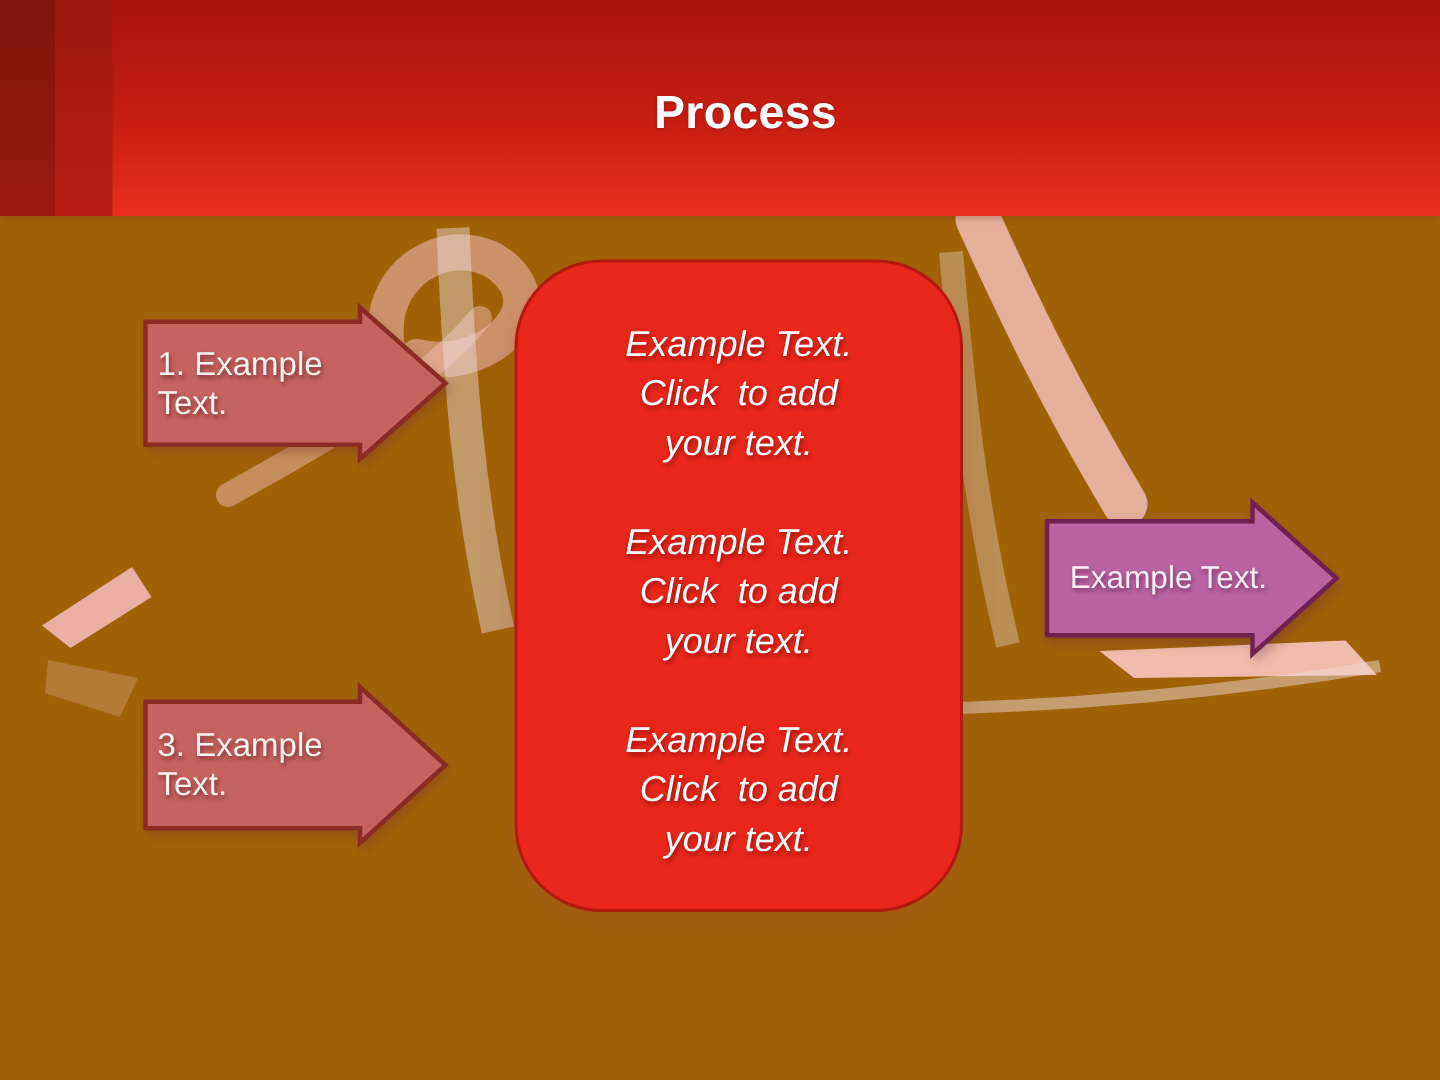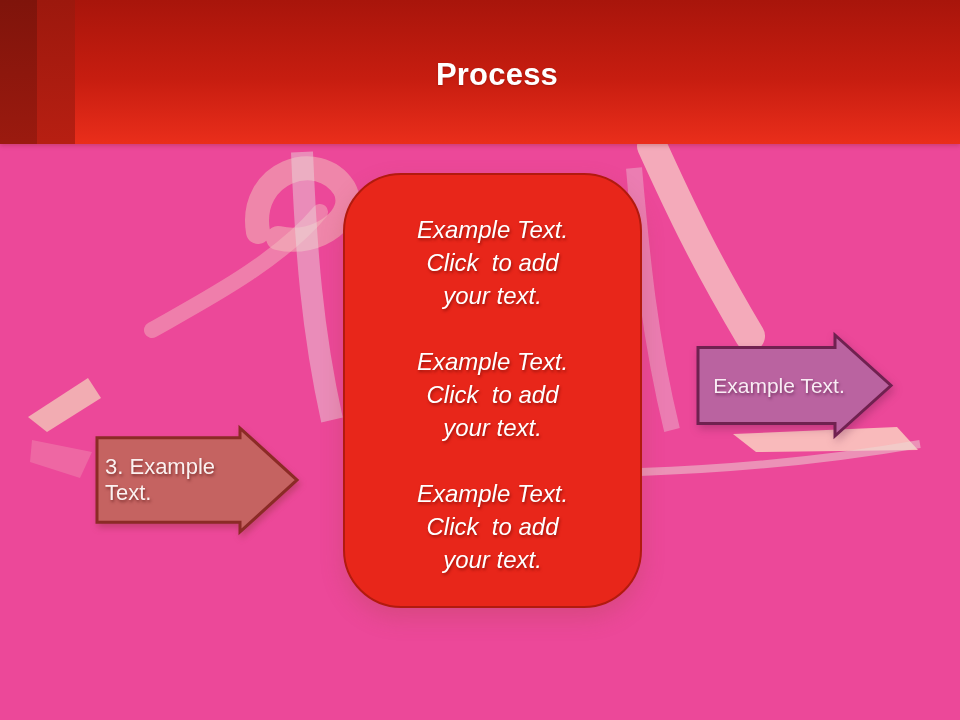--- a/index.html
+++ b/index.html
@@ -2,21 +2,21 @@
 <html><head>
 <meta charset="utf-8">
 <style>
   html, body { margin: 0; padding: 0; }
   body { font-family: "Liberation Sans", sans-serif; }
 
   .slide {
     position: relative;
     width: 960px;
     height: 720px;
-    background: #ec4899;
+    background: #a16207;
     overflow: hidden;
   }
 
   
   .bg-decor {
     position: absolute;
     inset: 0;
     width: 960px;
     height: 720px;
     pointer-events: none;
@@ -83,21 +83,21 @@
     white-space: pre-wrap;
     text-shadow: 1px 2px 3px rgba(70,10,10,0.55);
   }
   .arrow.right-accent .arrow-label {
     font-size: 21px;
     color: #f9ecf4;
     text-shadow: 1px 2px 3px rgba(70,15,55,0.55);
   }
   .arrow1 { left: 95px;  top: 203px; width: 205px; height: 105px; }
   .arrow2 { left: 95px;  top: 330px; width: 205px; height: 106px; }
-  .arrow3 { left: 95px;  top: 426px; width: 205px; height: 108px; }
+  .arrow3 { left: 95px;  top: 456px; width: 205px; height: 108px; }
   .arrow-r { left: 696px; top: 333px; width: 198px; height: 105px; }
 
   
   .center-box {
     position: absolute;
     left: 343px; top: 173px;
     width: 299px; height: 435px;
     box-sizing: border-box;
     border: 2px solid #b21a0e;
     border-radius: 58px;
@@ -141,20 +141,26 @@
     <polygon points="28,417 88,378 101,398 47,432" fill="#f3b7b5" opacity="0.9"></polygon>
     <polygon points="32,440 92,452 80,478 30,462" fill="#f3c5c3" opacity="0.25"></polygon>
   </svg>
 
   <div class="header">
     <div class="stripe s1"></div>
     <div class="stripe s2"></div>
     <div class="title"><span class="t-bold">Process</span></div>
   </div>
 
+  <div class="arrow arrow1">
+    <svg viewBox="0 0 205 105" preserveAspectRatio="none">
+      <polygon points="2,11.5 145,11.5 145,2 202,52.5 145,103 145,93.5 2,93.5" stroke-width="3" stroke-linejoin="miter" style="fill: rgb(197, 99, 97); stroke: rgb(139, 43, 38);"></polygon>
+    </svg>
+    <div class="arrow-label">1. Example Text.</div>
+  </div>
 
 
   <div class="arrow arrow3">
     <svg viewBox="0 0 205 105" preserveAspectRatio="none">
       <polygon points="2,11.5 145,11.5 145,2 202,52.5 145,103 145,93.5 2,93.5" stroke-width="3" stroke-linejoin="miter" style="fill: rgb(197, 99, 97); stroke: rgb(139, 43, 38);"></polygon>
     </svg>
     <div class="arrow-label">3. Example Text.</div>
   </div>
 
   <div class="center-box" style="background-color: rgb(232, 38, 26); border-color: rgb(178, 26, 14);">

